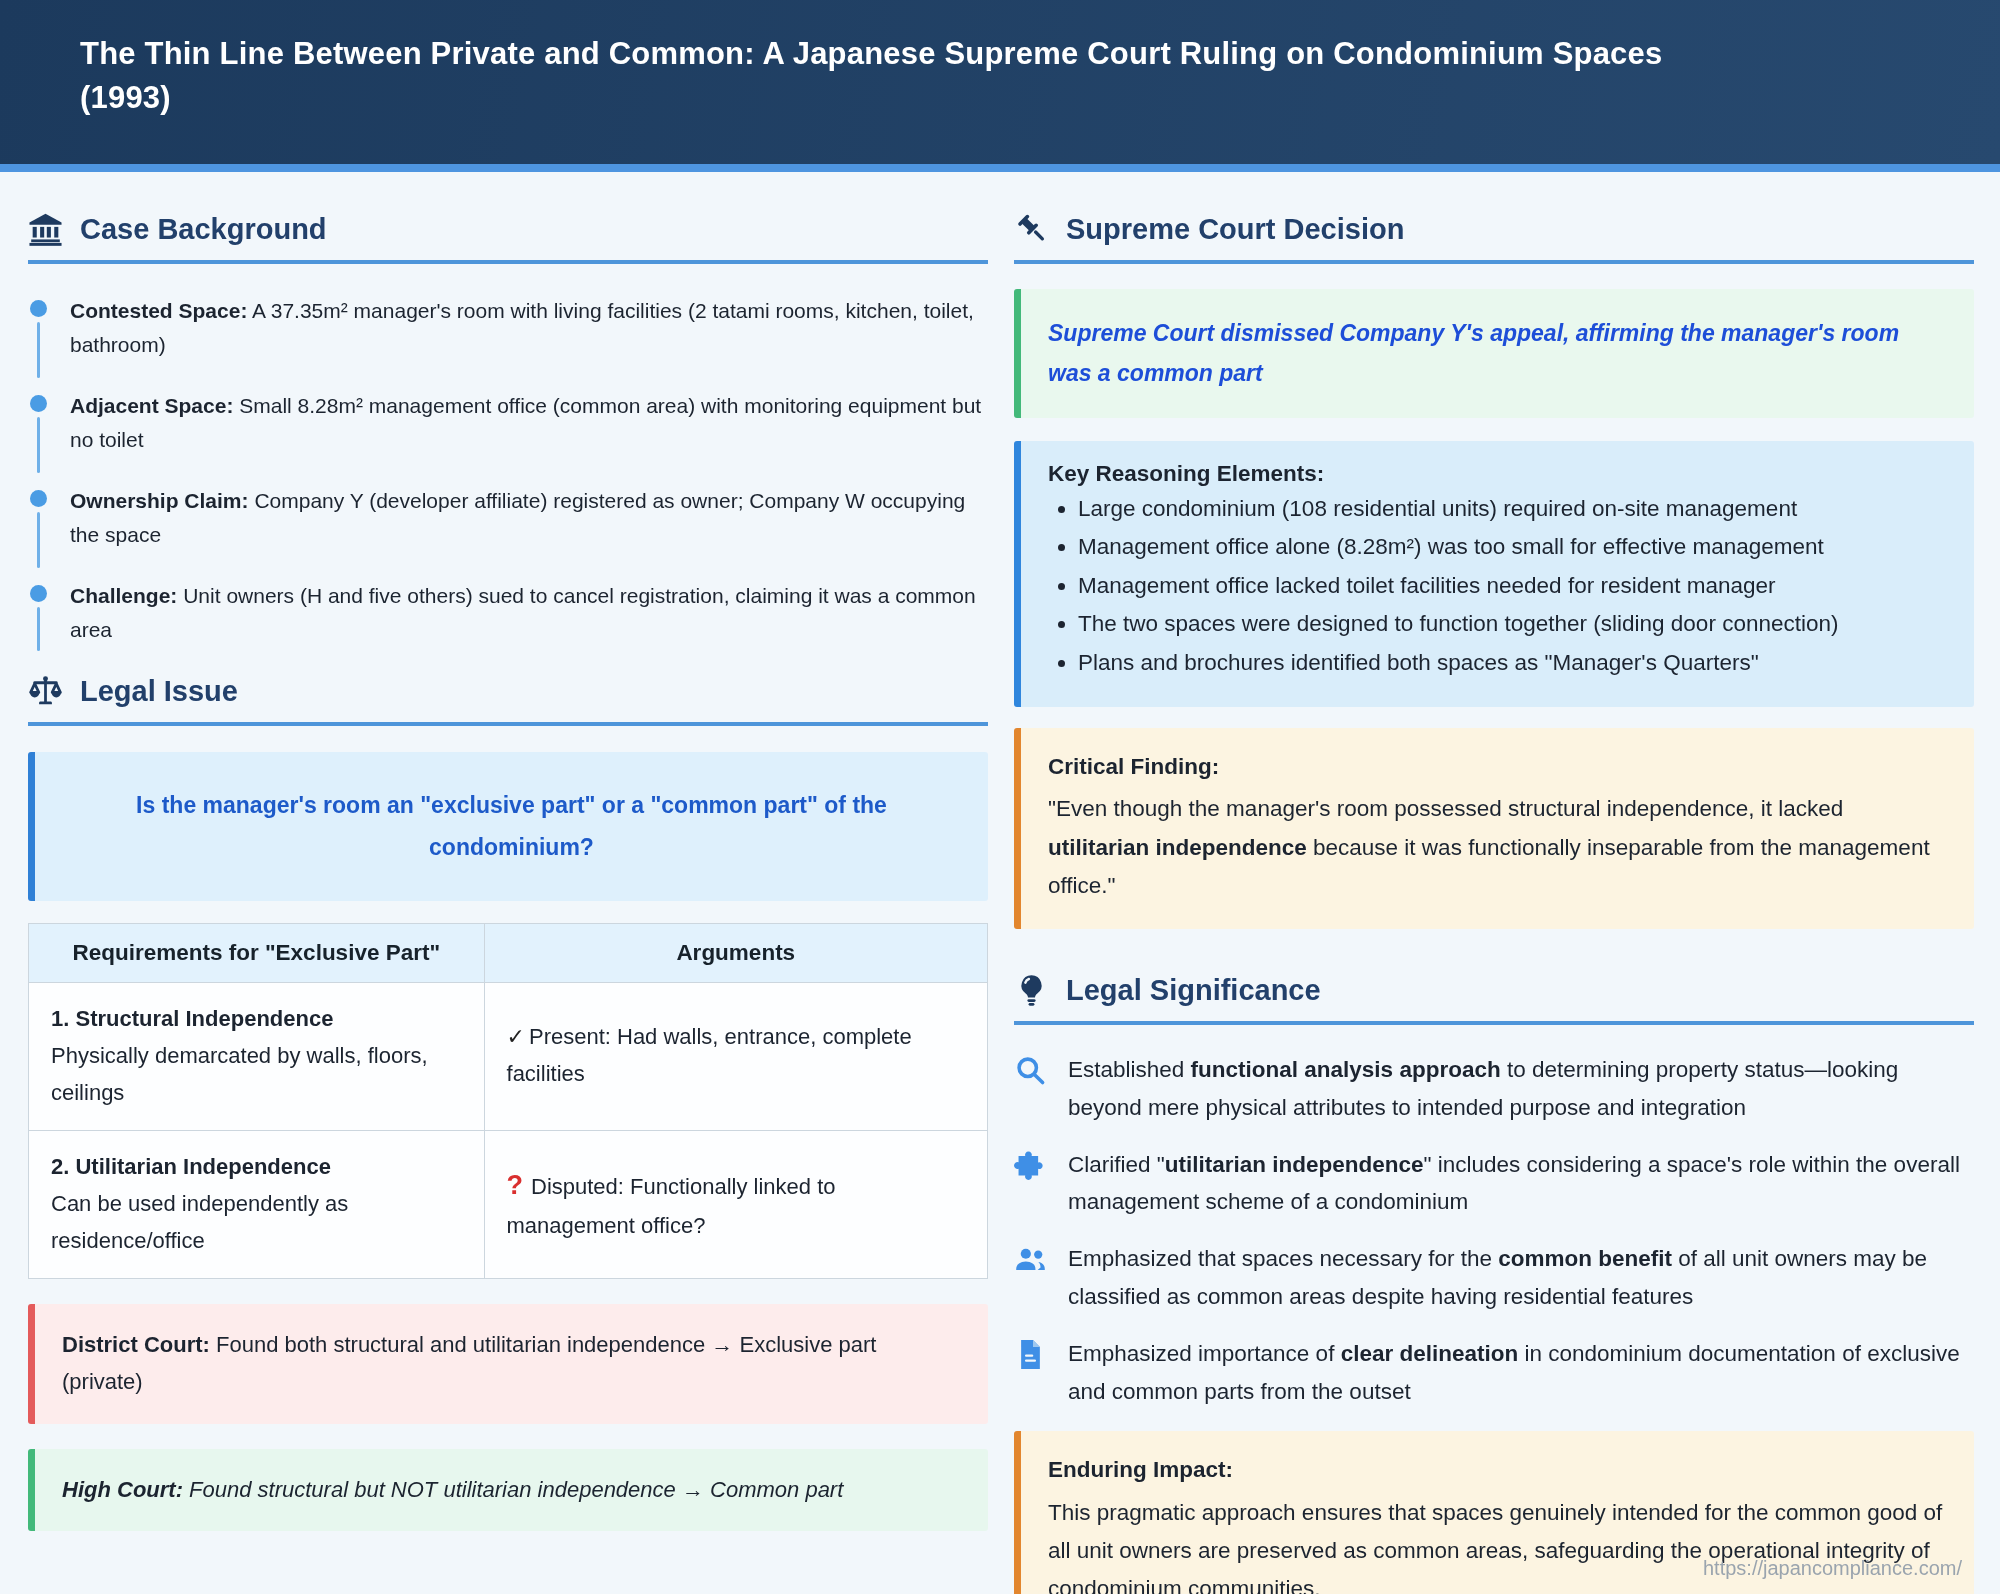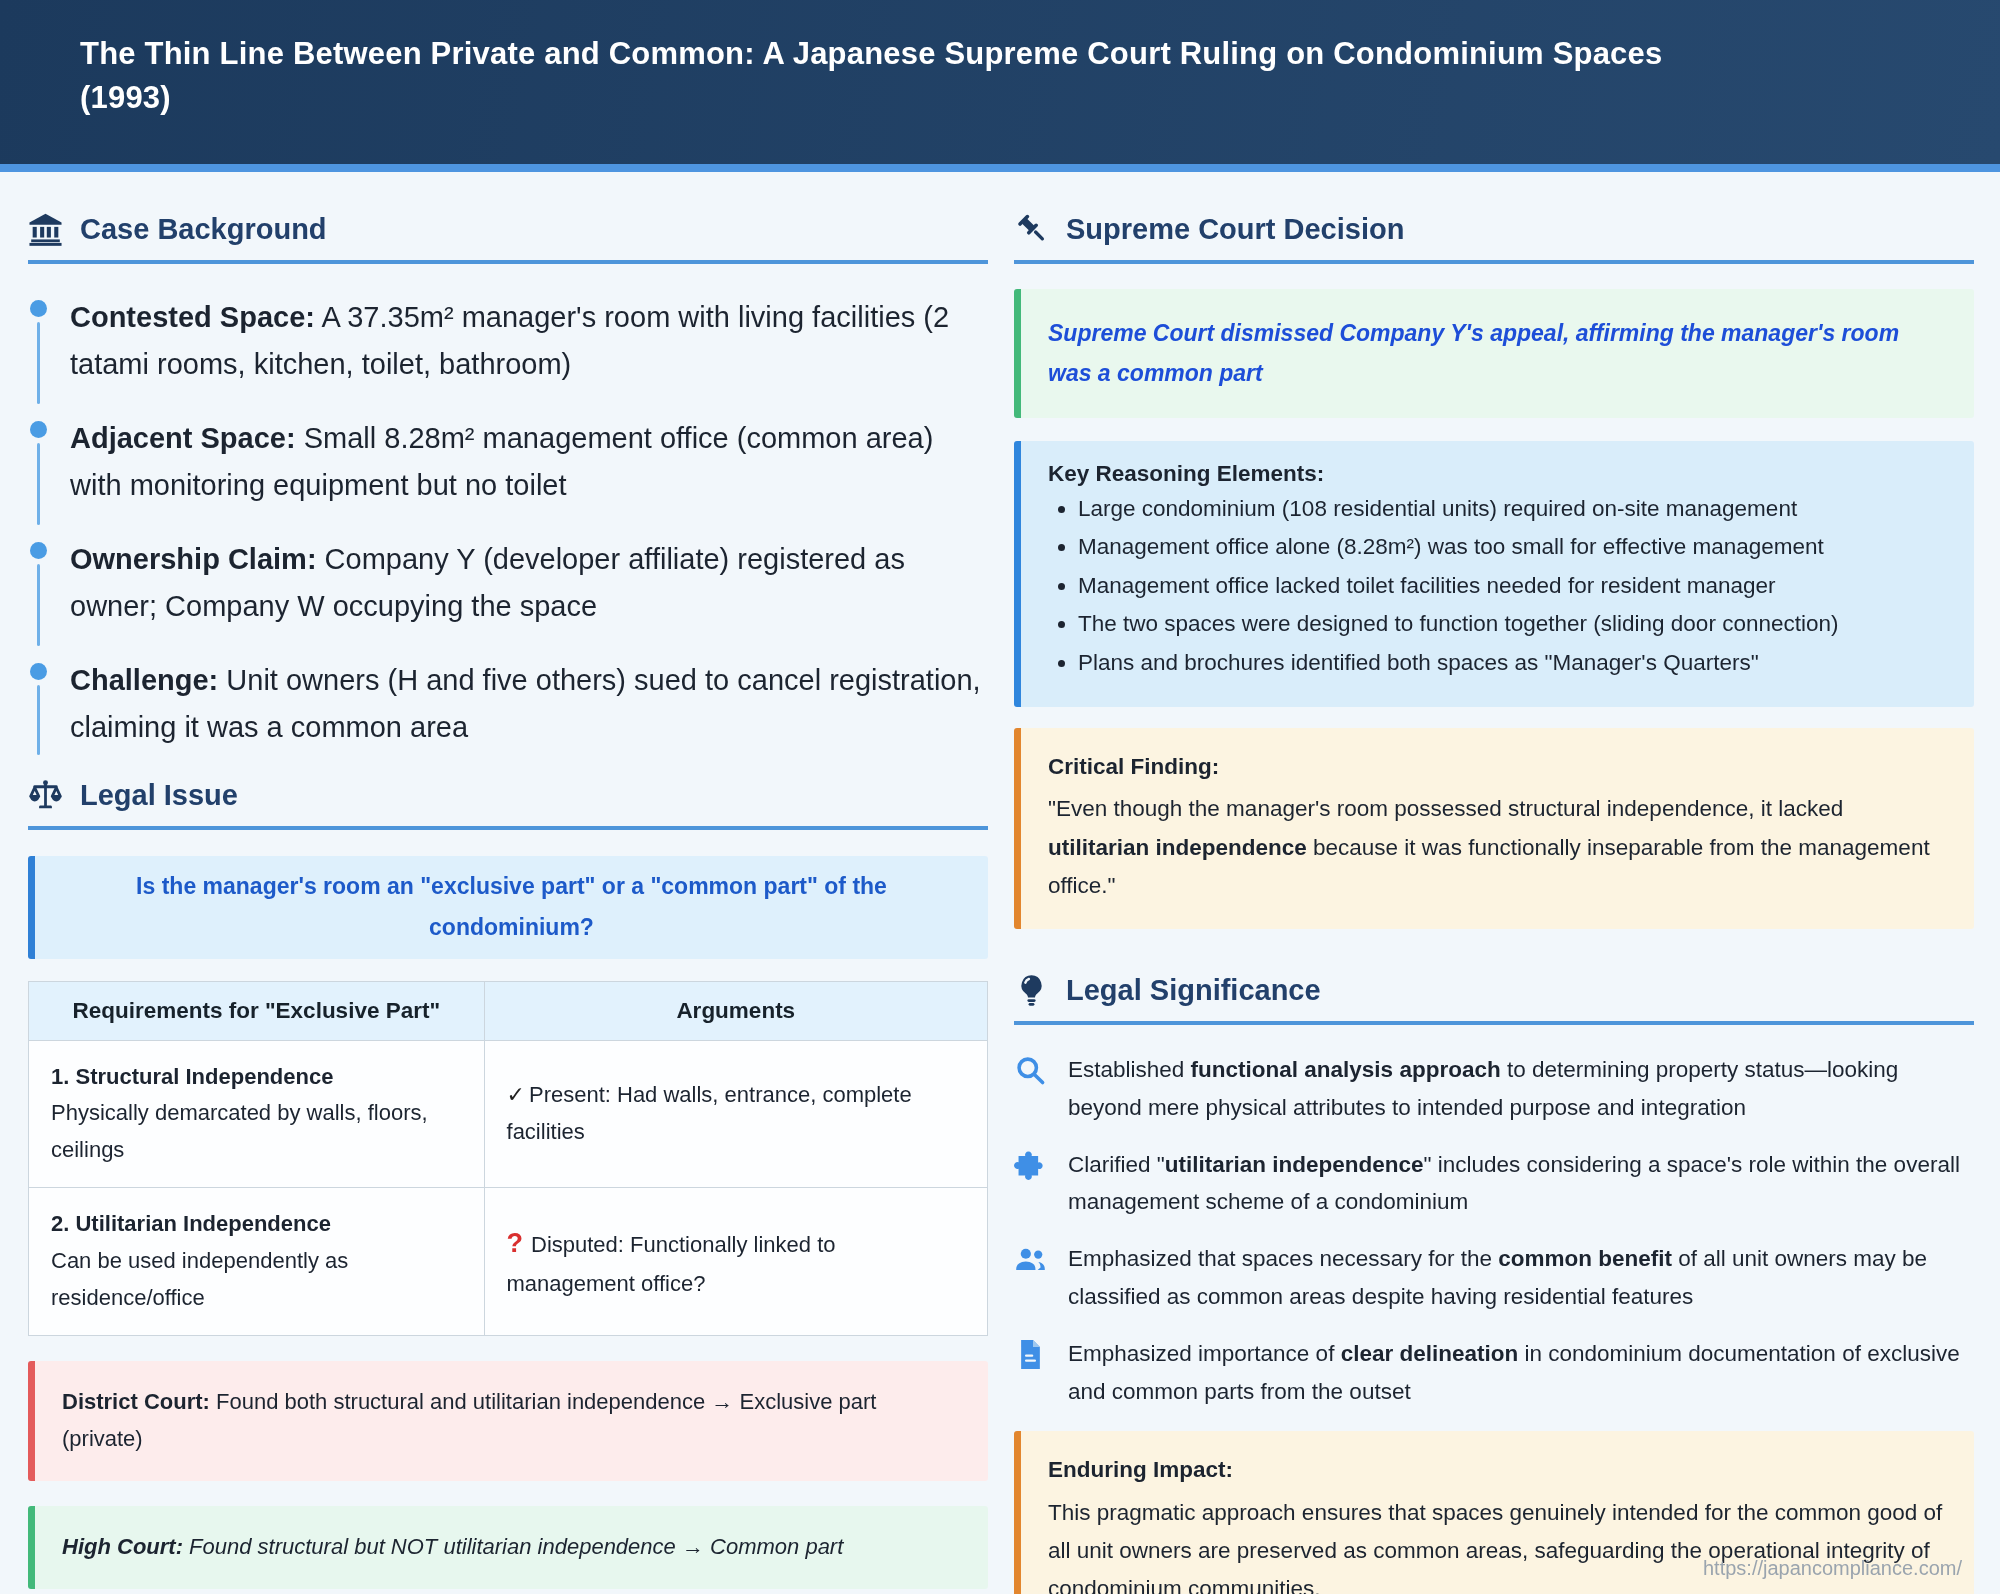--- a/index.html
+++ b/index.html
@@ -39,42 +39,42 @@
   }
   .section-head h2 { font-size: 29px; font-weight: bold; }
   .hicon { width: 35px; height: 35px; color: #1e3a5f; flex: 0 0 35px; }
   .hicon svg { width: 100%; height: 100%; display: block; }
   
   .timeline { list-style: none; margin: 30px 0 0 2px; }
   .timeline li {
     position: relative;
     padding-left: 40px;
     margin-bottom: 27px;
-    font-size: 29px;
+    font-size: 21px;
     line-height: 1.62;
   }
   .timeline li::before {
     content: ""; position: absolute; left: 0; top: 6px;
     width: 17px; height: 17px; border-radius: 50%;
     background: #4a9ce4;
   }
   .timeline li::after {
     content: ""; position: absolute; left: 7px; top: 28px; bottom: -16px;
     width: 3px; background: #6fb0e8; border-radius: 2px;
   }
   .timeline li:last-child::after { bottom: -4px; }
   .b { font-weight: bold; }
   
   .section-gap { margin-top: 16px; }
   .issue-box {
     margin-top: 26px;
     background: #def0fc;
     border-left: 7px solid #2f80d6;
     border-radius: 3px;
-    padding: 10px 60px;
+    padding: 33px 60px;
     text-align: center;
     font-size: 23px;
     font-weight: bold;
     color: #1d5ac9;
     line-height: 1.8;
   }
   .req-table {
     width: 100%;
     border-collapse: collapse;
     background: #fdfeff;

